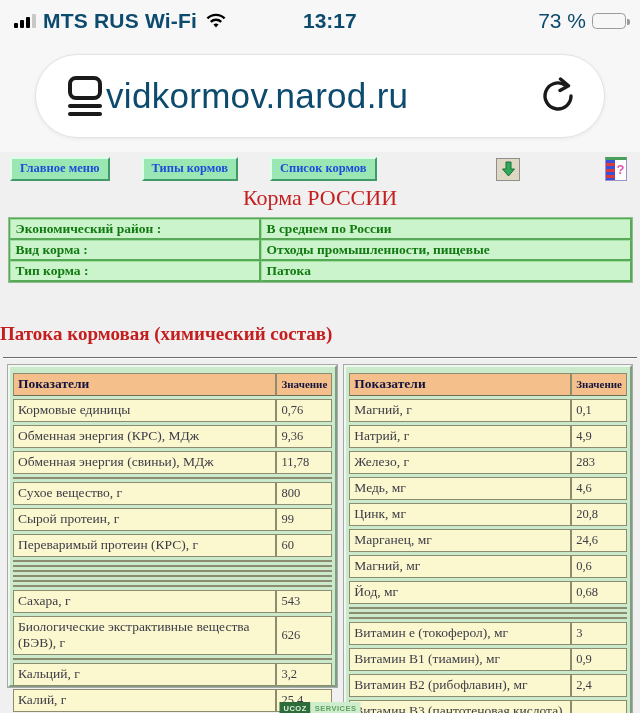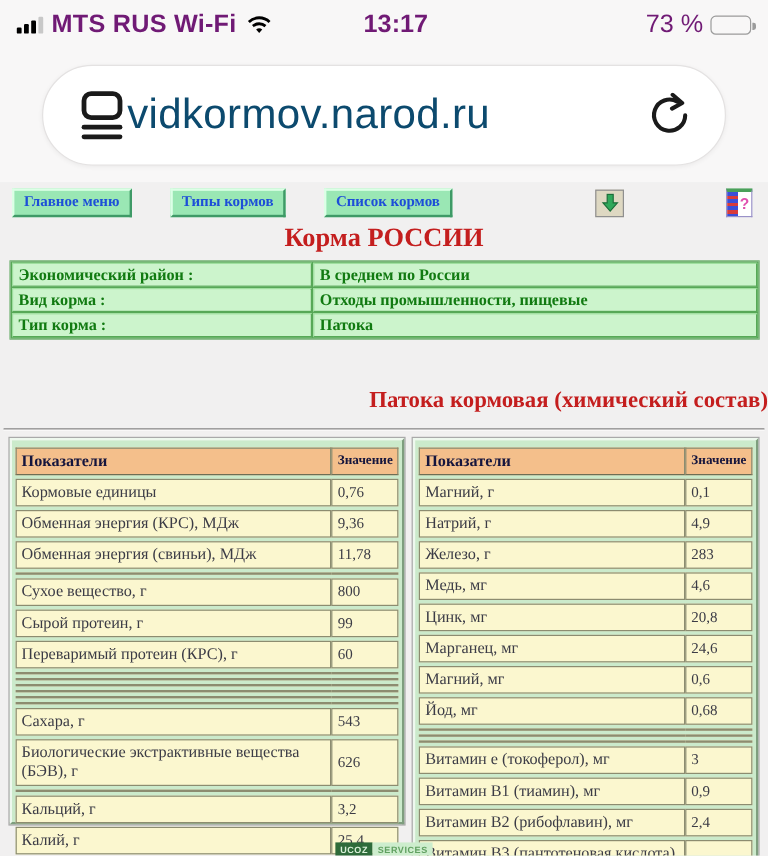--- a/index.html
+++ b/index.html
@@ -3,21 +3,21 @@
 <meta charset="utf-8">
 <style>
   * { margin:0; padding:0; box-sizing:border-box; }
   html,body { width:640px; height:713px; overflow:hidden; }
   body { font-family:"Liberation Serif", serif; background:#f1f0f0; position:relative; }
 
   
   .chrome { background:#f8f7f7; padding-bottom:14px; }
   .status-bar {
     height:42px; display:flex; align-items:center; padding:0 14px;
-    font-family:"Liberation Sans", sans-serif; font-size:21px; font-weight:600; color:#701a75;
+    font-family:"Liberation Sans", sans-serif; font-size:21px; font-weight:600; color:#0c4a6e;
     position:relative;
   }
   .signal { display:flex; align-items:flex-end; gap:2px; margin-right:7px; }
   .signal i { display:block; width:4px; border-radius:1px; background:#000; }
   .signal i:nth-child(1){height:5px;} .signal i:nth-child(2){height:8px;}
   .signal i:nth-child(3){height:11px;} .signal i:nth-child(4){height:14px; background:#c8c8c8;}
   .carrier { margin-right:8px; letter-spacing:.2px; }
   .wifi { width:22px; height:17px; margin-right:6px; }
   .time { position:absolute; left:303px; font-weight:700; }
   .batt-wrap { margin-left:auto; display:flex; align-items:center; gap:6px; font-weight:500; }
@@ -53,31 +53,31 @@
     border:1px solid #8f8f8f; display:flex; align-items:center; justify-content:center;
   }
   .counter-badge {
     margin-left:85px; margin-right:3px; width:22px; height:24px; background:#fff;
     border:1px solid #9a92c8; border-top:3px solid #4aa05a; display:flex; font-family:"Liberation Sans",sans-serif;
   }
   .counter-badge .stripes { width:9px; height:100%;
     background:repeating-linear-gradient(#3b4fd8 0 3px,#d83b3b 3px 6px); }
   .counter-badge .q { flex:1; color:#e050b0; font-size:13px; font-weight:700; text-align:center; line-height:19px; }
 
-  .page-title { text-align:center; font-size:22px; font-weight:700; color:var(--title-color); margin:4px 0 6px; }
+  .page-title { text-align:center; font-size:22px; font-weight:400; color:var(--title-color); margin:4px 0 6px; }
 
   table { border-collapse:separate; }
   .info-table { width:625px; margin:0 auto; border-spacing:1px; background:#57a857; border:1px solid #8fbf8f; }
   .info-table td {
     background:var(--info-bg); color:var(--info-text); font-size:13.5px; font-weight:700;
     padding:1px 5px; height:17px; border:1px solid #9fdf9f; border-right-color:#57a857; border-bottom-color:#57a857;
   }
   .info-table td.lbl { width:250px; }
 
-  .section-title { text-align:right; font-size:19px; font-weight:700; color:var(--title-color); margin:40px 0 12px; }
+  .section-title { text-align:left; font-size:19px; font-weight:700; color:var(--title-color); margin:40px 0 12px; }
   hr.rule { border:none; border-top:1px solid #6b6b6b; border-bottom:1px solid #fbfbfb; margin:0 3px 6px; }
 
   .tables-row { display:flex; align-items:flex-start; padding:0 8px; gap:7px; }
   .feed-frame {
     background:var(--frame-bg); padding:3px;
     border-top:2px solid #eef8ee; border-left:2px solid #eef8ee;
     border-right:2px solid #7e9e7e; border-bottom:2px solid #7e9e7e;
     outline:1px solid #a9a9a9; display:flex; flex-direction:column;
   }
   .frame-left { width:332px; height:322px; }

